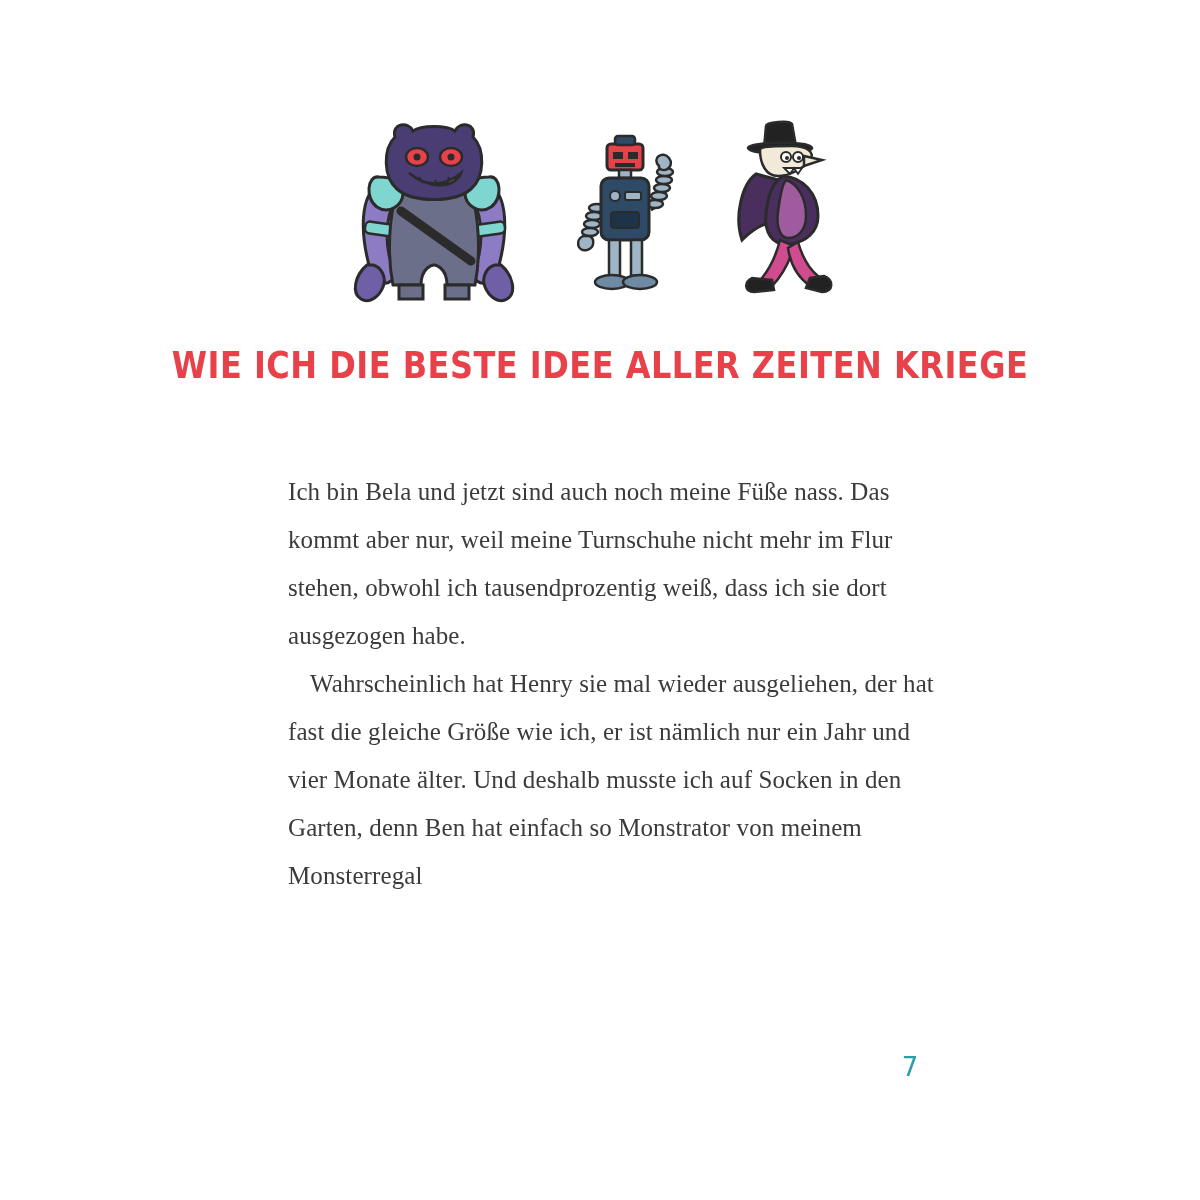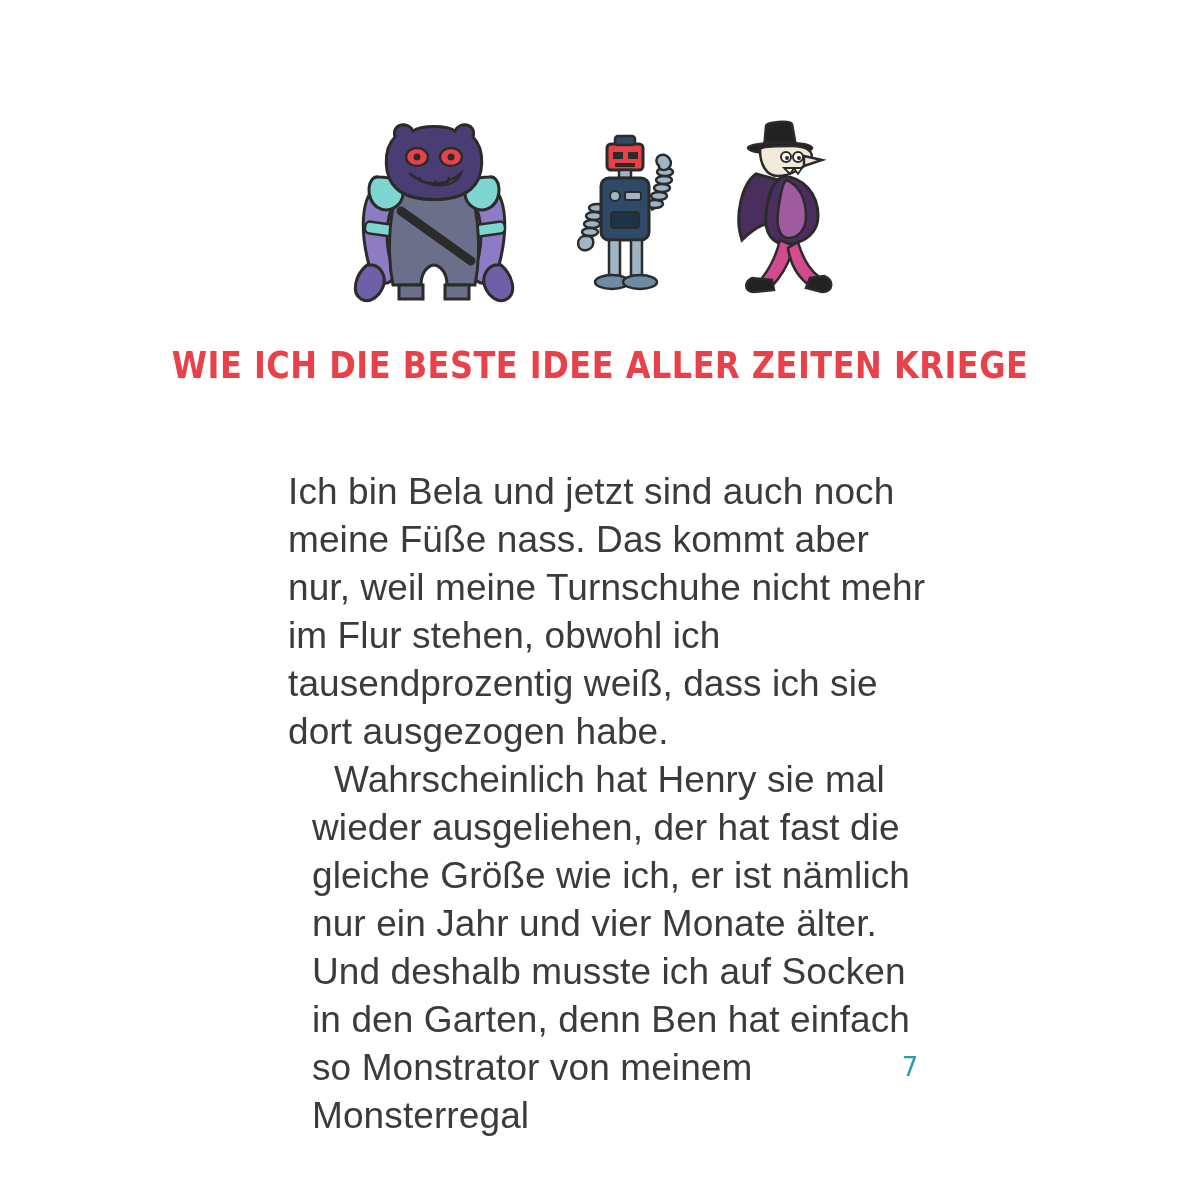--- a/index.html
+++ b/index.html
@@ -64,27 +64,27 @@
     white-space: nowrap;
   }
 
   
   .body-text {
     position: absolute;
     top: 468px;
     left: 288px;
     width: 650px;
     color: #3b3b3b;
-    font-family: Liberation Sans, sans-serif;
-    font-size: 37px;
+    font-family: Liberation Serif, serif;
+    font-size: 25px;
     line-height: 48px;
     letter-spacing: 0.1px;
   }
   .body-text p { margin: 0; }
-  .body-text p.indent { text-indent: 22px; margin-left: 24px; }
+  .body-text p.indent { text-indent: 22px; }
 
   
   .page-number {
     position: absolute;
     top: 1052px;
     left: 880px;
     width: 60px;
     text-align: center;
     color: #2b9ea8;
     font-family: "DejaVu Sans", sans-serif;

